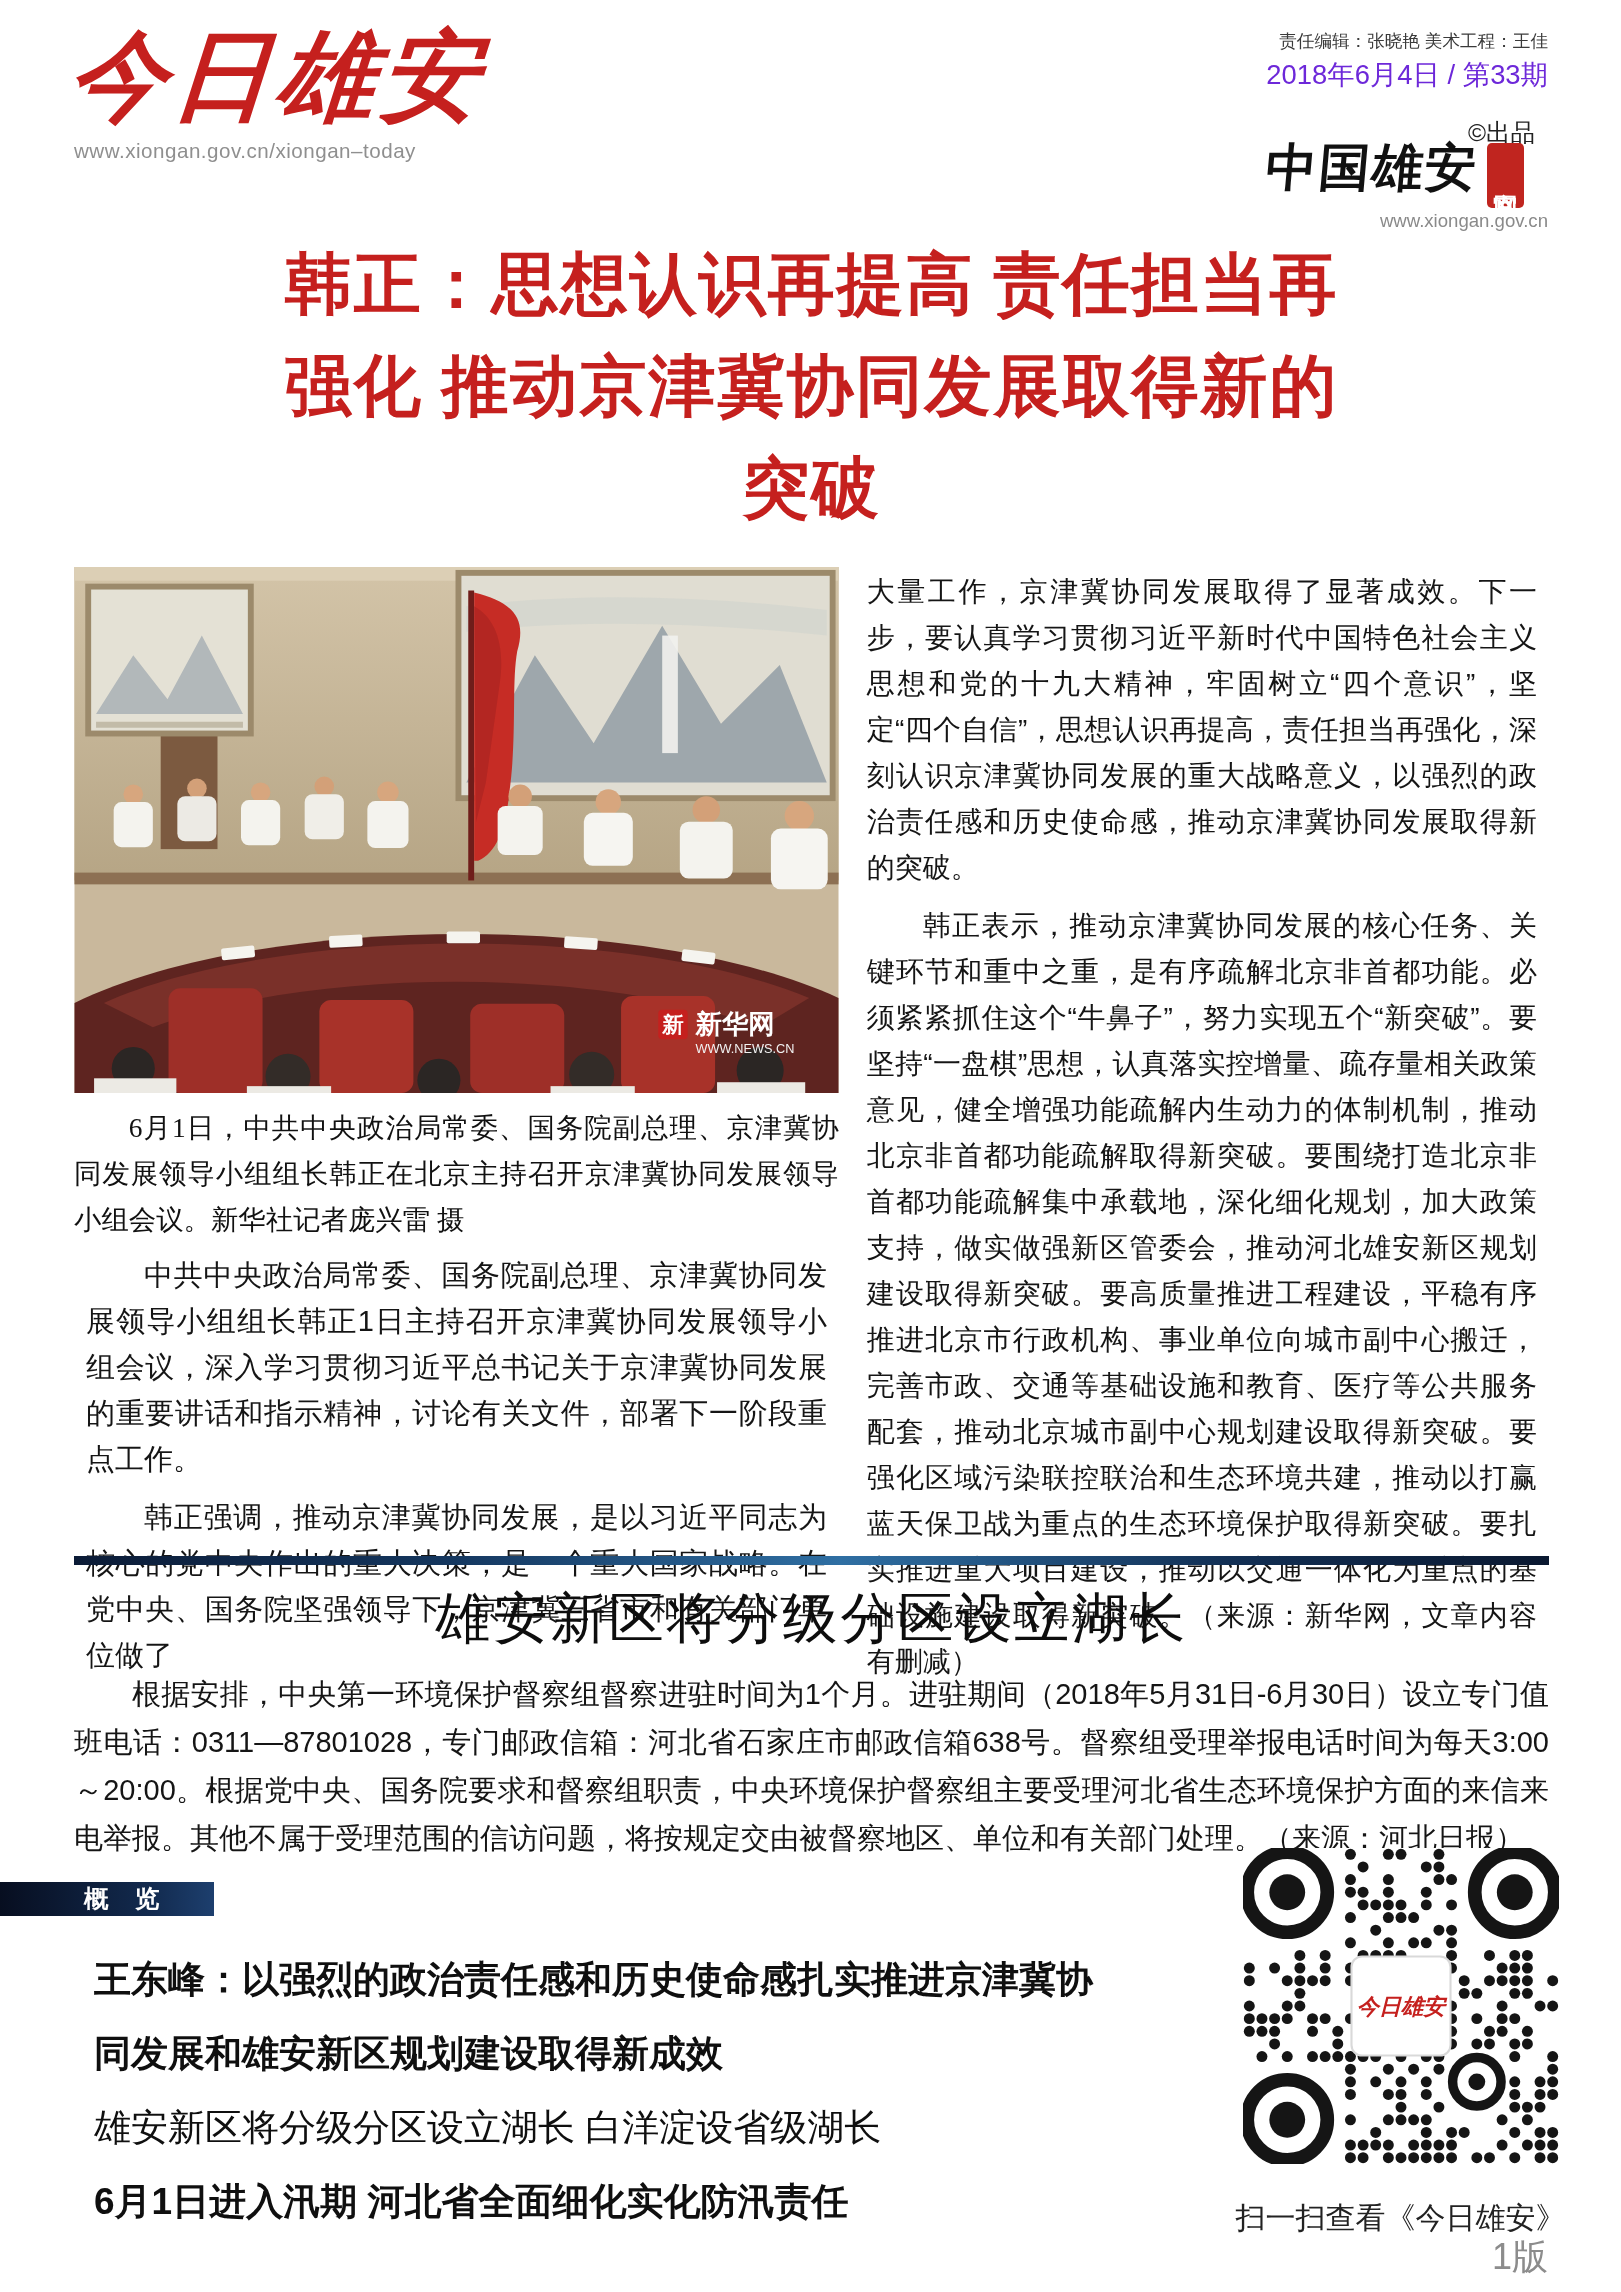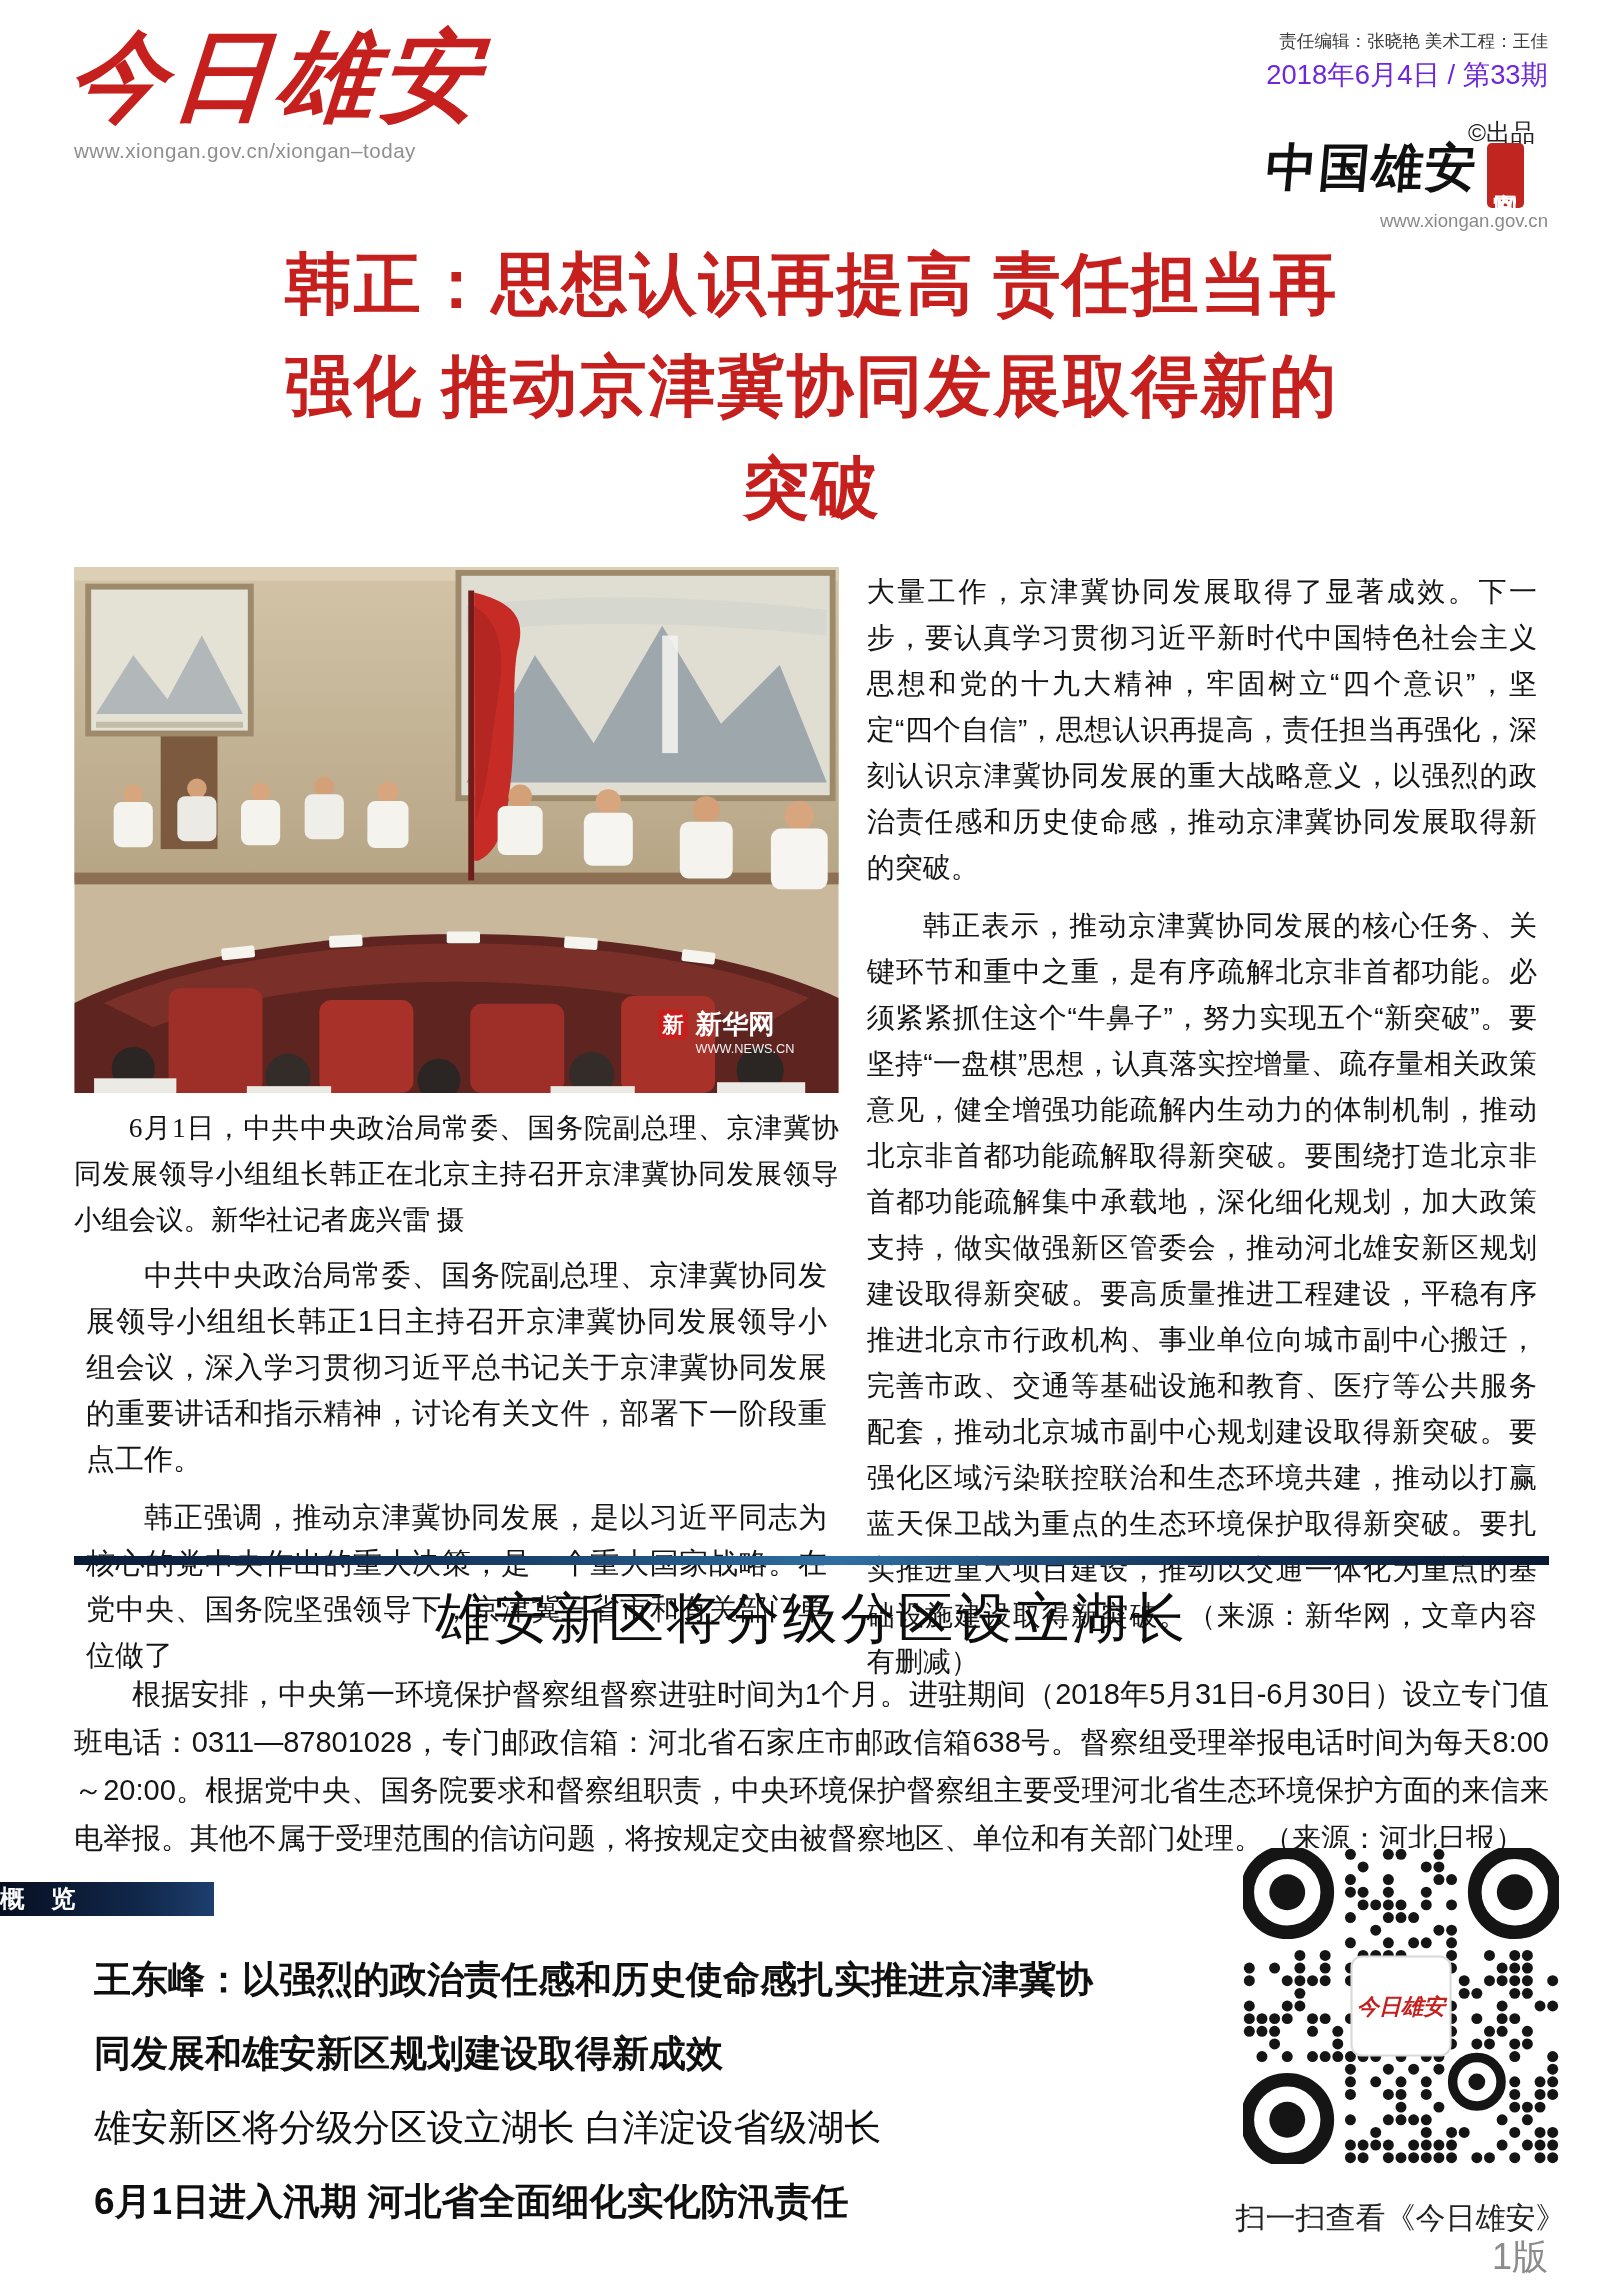--- a/index.html
+++ b/index.html
@@ -64,21 +64,21 @@
   }
   .ann-body{
     position:absolute;left:74px;top:1670px;width:1475px;
     font-size:29px;line-height:48px;text-align:justify;text-indent:2em;color:#151515;
   }
   
   .overview-bar{
     position:absolute;left:0;top:1882px;width:214px;height:34px;
     background:linear-gradient(90deg,#070e20 0%,#122a4e 70%,#1d3f6e 100%);
     color:#fff;font-size:24.5px;font-weight:700;letter-spacing:9.8px;
-    line-height:34px;box-sizing:border-box;
+    line-height:34px;padding-left:84px;box-sizing:border-box;
   }
   .overview-list{position:absolute;left:74px;top:1943px;width:1049px;}
   .ov-item{font-size:37px;line-height:74px;color:#0f0f0f;margin-left:20px;}
   .ov-bold{font-weight:700;}
   
   .qr-box{position:absolute;left:1243px;top:1848px;width:316px;height:316px;}
   .qr-caption{position:absolute;left:1233px;top:2198px;width:335px;text-align:center;font-size:30px;color:#222;}
   .page-number{position:absolute;right:73px;top:2233px;font-size:36px;color:#8c8c8c;}
 </style>
 </head>
@@ -218,21 +218,21 @@
       <p class="body-par">韩正强调，推动京津冀协同发展，是以习近平同志为核心的党中央作出的重大决策，是一个重大国家战略。在党中央、国务院坚强领导下，京津冀三省市和有关部门单位做了</p>
     </div>
     <div class="col-right">
       <p class="body-par no-indent" style="margin-top:2px;">大量工作，京津冀协同发展取得了显著成效。下一步，要认真学习贯彻习近平新时代中国特色社会主义思想和党的十九大精神，牢固树立“四个意识”，坚定“四个自信”，思想认识再提高，责任担当再强化，深刻认识京津冀协同发展的重大战略意义，以强烈的政治责任感和历史使命感，推动京津冀协同发展取得新的突破。</p>
       <p class="body-par" style="margin-top:0;">韩正表示，推动京津冀协同发展的核心任务、关键环节和重中之重，是有序疏解北京非首都功能。必须紧紧抓住这个“牛鼻子”，努力实现五个“新突破”。要坚持“一盘棋”思想，认真落实控增量、疏存量相关政策意见，健全增强功能疏解内生动力的体制机制，推动北京非首都功能疏解取得新突破。要围绕打造北京非首都功能疏解集中承载地，深化细化规划，加大政策支持，做实做强新区管委会，推动河北雄安新区规划建设取得新突破。要高质量推进工程建设，平稳有序推进北京市行政机构、事业单位向城市副中心搬迁，完善市政、交通等基础设施和教育、医疗等公共服务配套，推动北京城市副中心规划建设取得新突破。要强化区域污染联控联治和生态环境共建，推动以打赢蓝天保卫战为重点的生态环境保护取得新突破。要扎实推进重大项目建设，推动以交通一体化为重点的基础设施建设取得新突破。（来源：新华网，文章内容有删减）</p>
     </div>
   </div>
 
   <div class="divider"></div>
   <div class="ann-title">雄安新区将分级分区设立湖长</div>
-  <div class="ann-body">根据安排，中央第一环境保护督察组督察进驻时间为1个月。进驻期间（2018年5月31日-6月30日）设立专门值班电话：0311—87801028，专门邮政信箱：河北省石家庄市邮政信箱638号。督察组受理举报电话时间为每天8:00～20:00。根据党中央、国务院要求和督察组职责，中央环境保护督察组主要受理河北省生态环境保护方面的来信来电举报。其他不属于受理范围的信访问题，将按规定交由被督察地区、单位和有关部门处理。（来源：河北日报）</div>
+  <div class="ann-body">根据安排，中央第一环境保护督察组督察进驻时间为1个月。进驻期间（2018年5月31日-6月30日）设立专门值班电话：0311—87801028，专门邮政信箱：河北省石家庄市邮政信箱638号。督察组受理举报电话时间为每天3:00～20:00。根据党中央、国务院要求和督察组职责，中央环境保护督察组主要受理河北省生态环境保护方面的来信来电举报。其他不属于受理范围的信访问题，将按规定交由被督察地区、单位和有关部门处理。（来源：河北日报）</div>
 
   <div class="overview-bar">概 览</div>
   <div class="overview-list">
     <div class="ov-item ov-bold">王东峰：以强烈的政治责任感和历史使命感扎实推进京津冀协同发展和雄安新区规划建设取得新成效</div>
     <div class="ov-item">雄安新区将分级分区设立湖长 白洋淀设省级湖长</div>
     <div class="ov-item ov-bold">6月1日进入汛期 河北省全面细化实化防汛责任</div>
   </div>
 
   <svg class="qr-box" viewBox="0 0 300 300" xmlns="http://www.w3.org/2000/svg">
     <rect x="0" y="0" width="300" height="300" fill="#ffffff"></rect>

